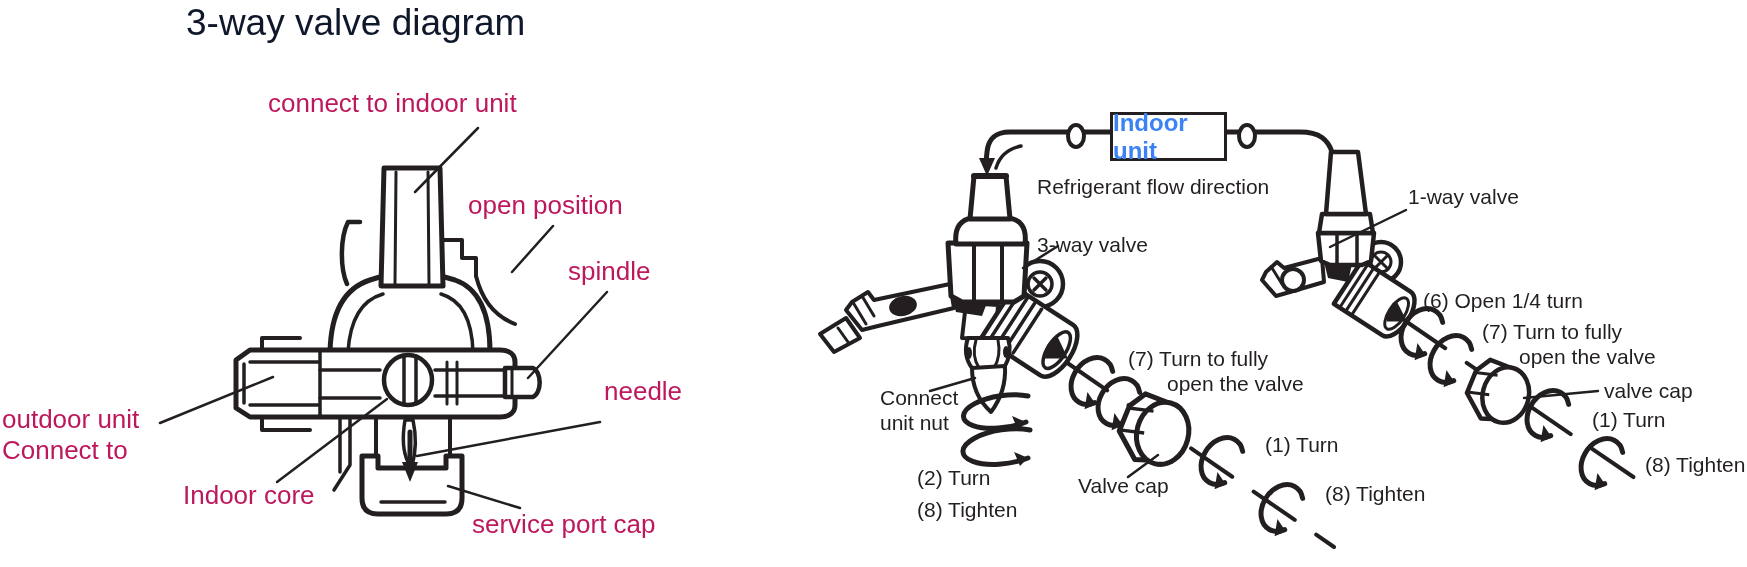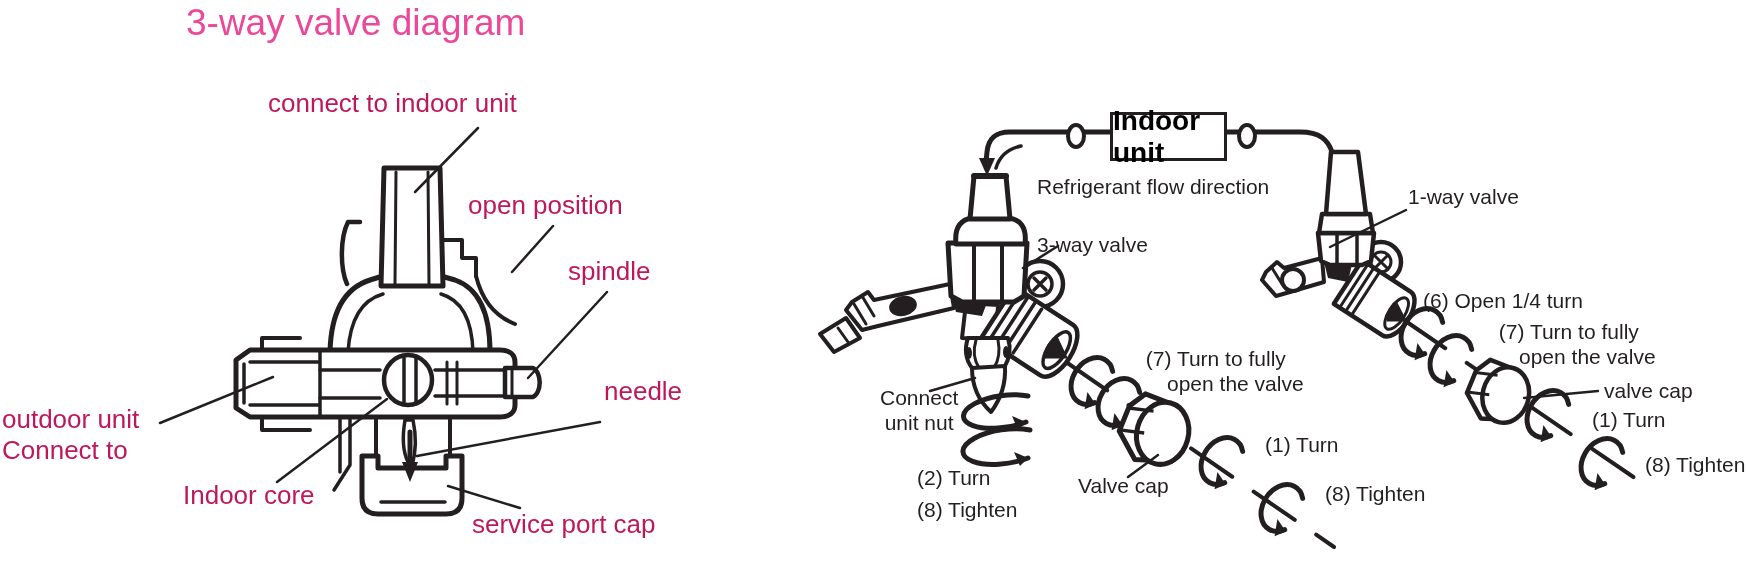--- a/index.html
+++ b/index.html
@@ -1,24 +1,24 @@
 <!DOCTYPE html>
 <html><head>
 <meta charset="utf-8">
 <style>
   html,body{margin:0;padding:0;background:#ffffff;}
   #canvas{position:relative;width:1747px;height:567px;background:#ffffff;overflow:hidden;
           font-family:"Liberation Sans",sans-serif;color:#231f20;}
   #art{position:absolute;left:0;top:0;}
   .lbl{position:absolute;white-space:nowrap;color:#be185d;font-size:26px;line-height:30px;}
-  .rlbl{position:absolute;white-space:nowrap;color:#231f20;font-size:21px;line-height:25px;text-align:center;}
-  .title{position:absolute;white-space:nowrap;color:#ec4899;font-size:37px;}
+  .rlbl{position:absolute;white-space:nowrap;color:#231f20;font-size:21px;line-height:25px;}
+  .title{position:absolute;white-space:nowrap;color:#0f172a;font-size:37px;}
   .ibox{position:absolute;left:1110px;top:112px;width:117px;height:49px;box-sizing:border-box;
         border:3px solid #231f20;background:#fff;display:flex;align-items:center;justify-content:center;
-        font-size:28px;font-weight:700;color:#000000;}
+        font-size:24px;font-weight:700;color:#3b82f6;}
 </style>
 </head>
 <body>
 
 <div id="canvas">
 
 <svg id="art" width="1747" height="567" viewBox="0 0 1747 567">
   <defs>
     <g id="carc">
       <path d="M11,-21 A19,25 0 1 0 13,15" fill="none" stroke="#231f20" stroke-width="5" stroke-linecap="round"></path>

